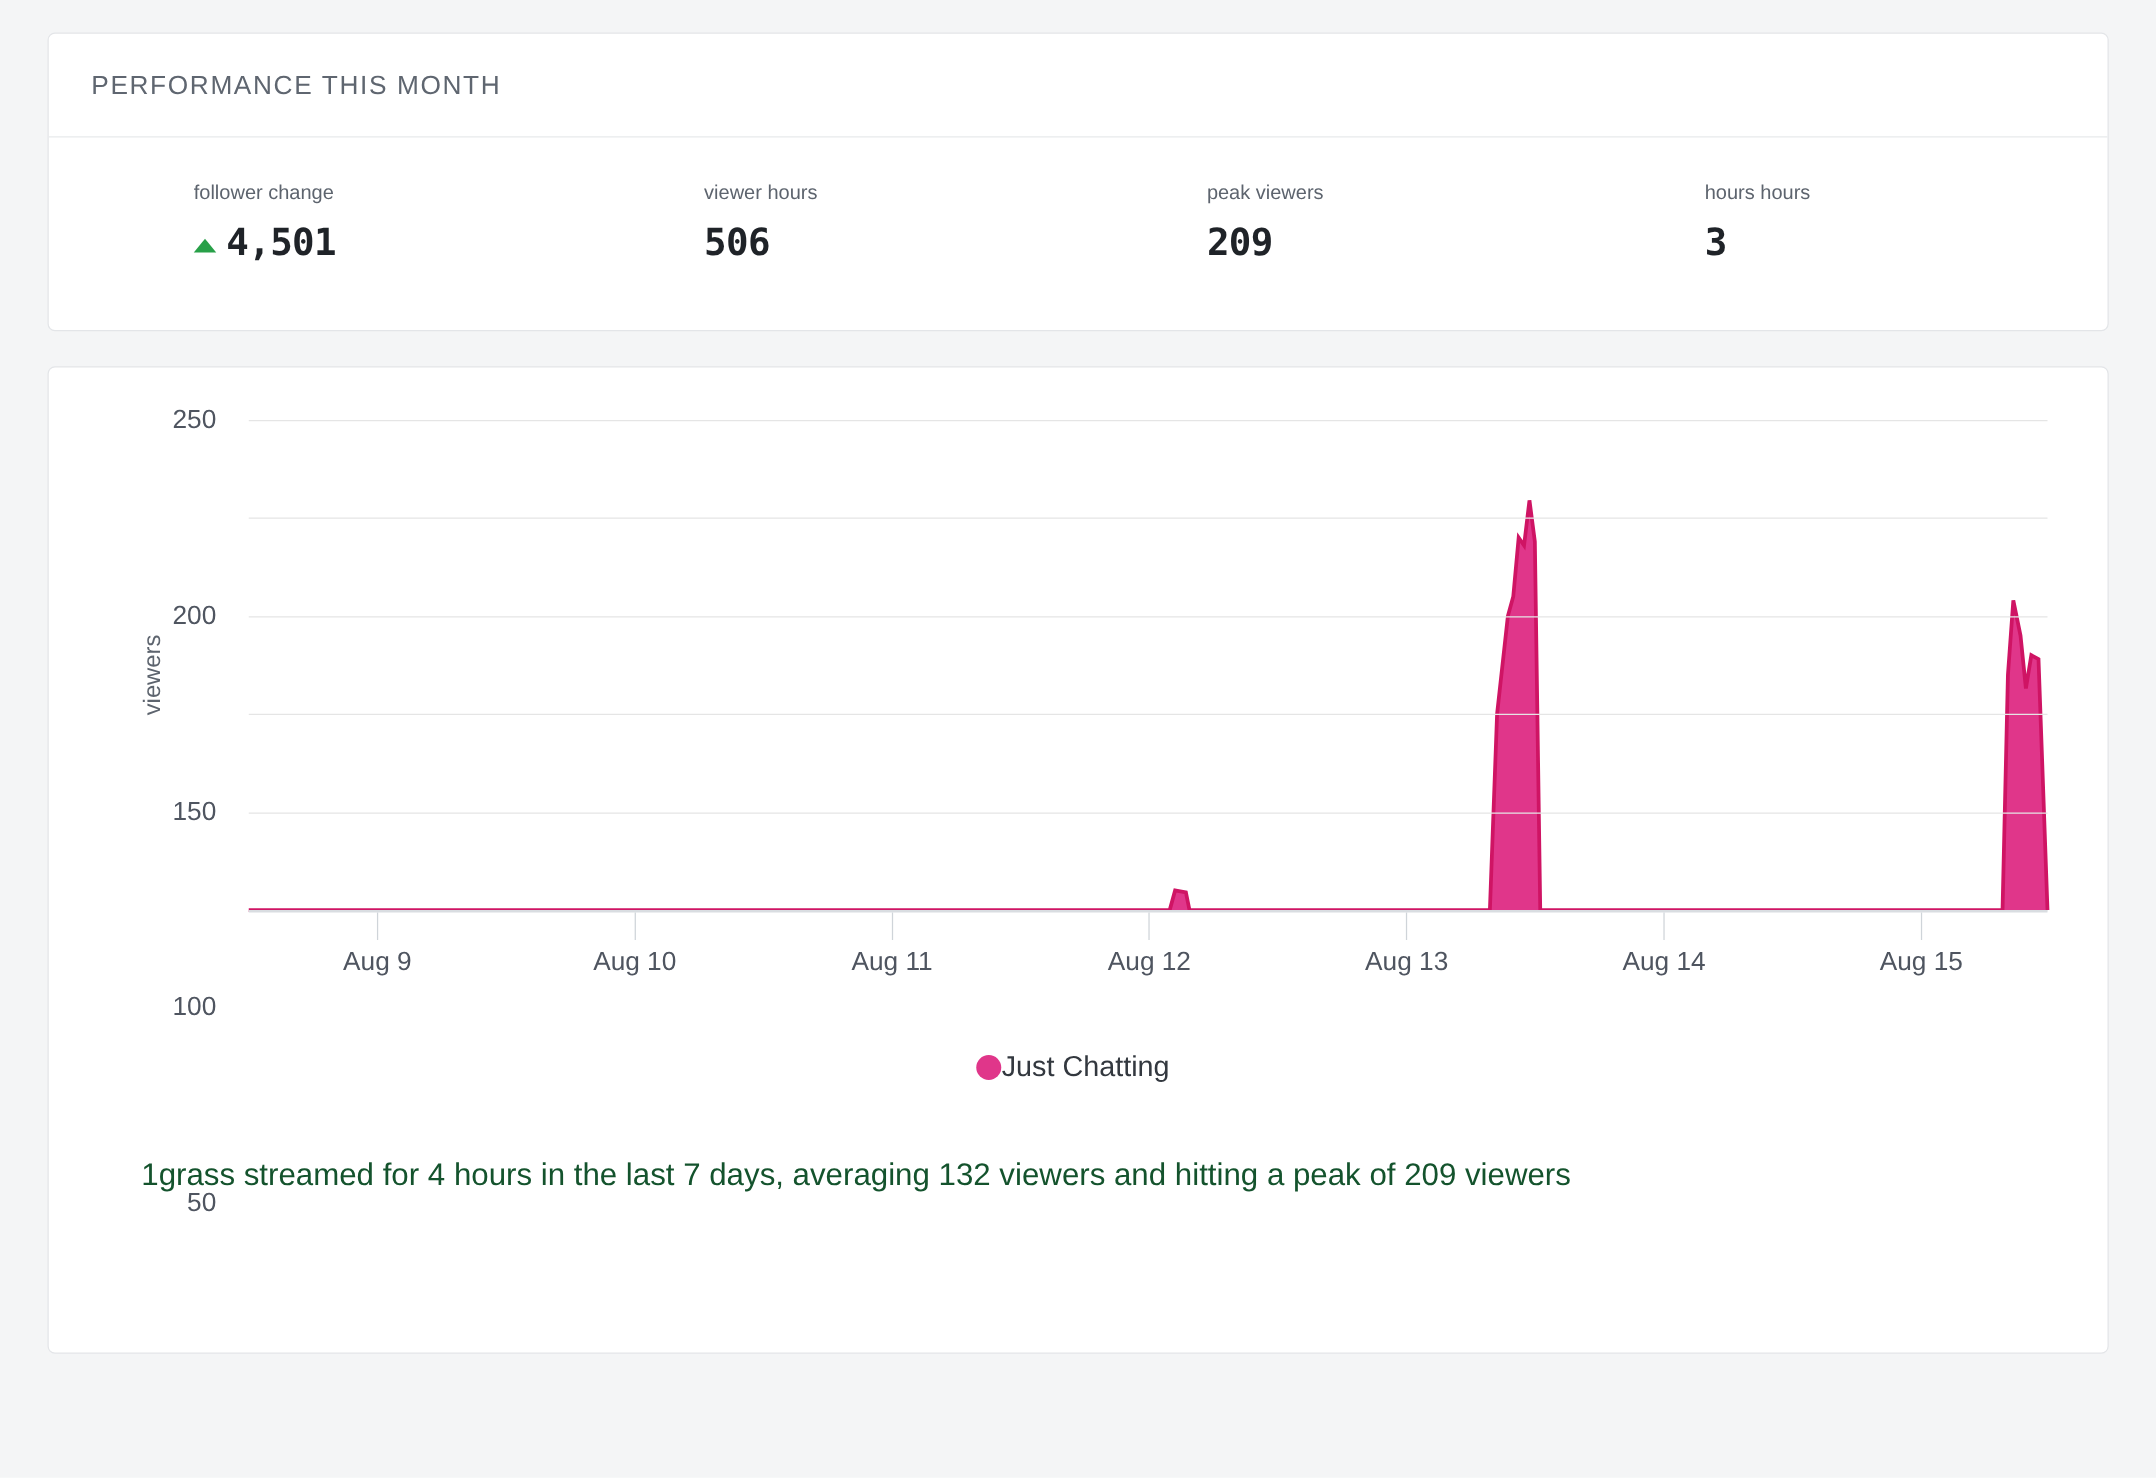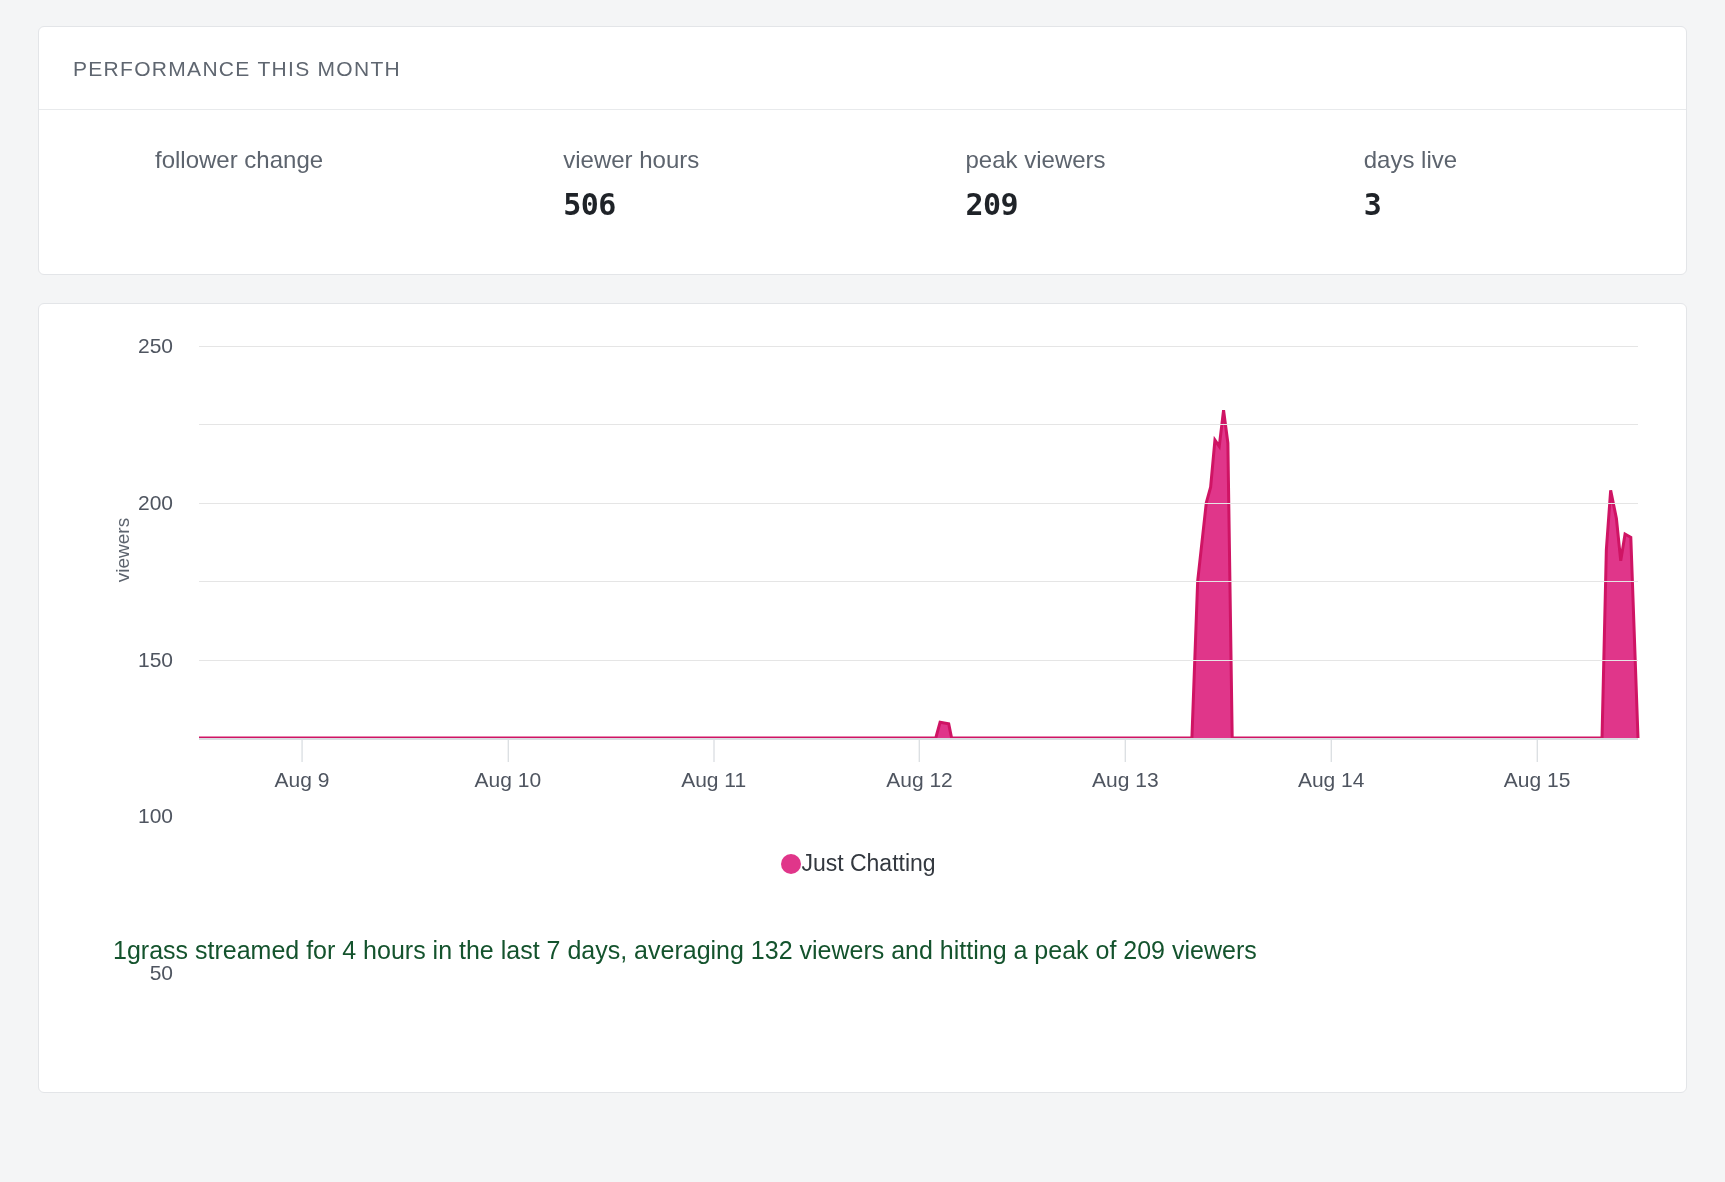--- a/index.html
+++ b/index.html
@@ -48,21 +48,21 @@
 
   .stat {
     flex: 1 1 0;
     padding-left: 116px;
   }
   .stat:nth-child(2) { padding-left: 86px; }
   .stat:nth-child(3) { padding-left: 80px; }
   .stat:nth-child(4) { padding-left: 76px; }
 
   .stat-label {
-    font-size: 24px;
+    font-size: 16px;
     color: #5d646e;
     font-weight: 400;
     margin-bottom: 16px;
     white-space: nowrap;
   }
 
   .stat-value {
     font-family: "DejaVu Sans Mono", monospace;
     font-size: 30px;
     font-weight: 700;
@@ -205,38 +205,42 @@
 <div class="page">
 
   <section class="card perf-card">
     <div class="card-header">
       <div class="card-title">PERFORMANCE THIS MONTH</div>
     </div>
     <div class="stats-row">
 
       <div class="stat">
         <div class="stat-label">follower change</div>
+        <div class="stat-value">
+          <span class="up-arrow"></span>
+          <span>4,501</span>
+        </div>
       </div>
 
       <div class="stat">
         <div class="stat-label">viewer hours</div>
         <div class="stat-value">
           <span>506</span>
         </div>
       </div>
 
       <div class="stat">
         <div class="stat-label">peak viewers</div>
         <div class="stat-value">
           <span>209</span>
         </div>
       </div>
 
       <div class="stat">
-        <div class="stat-label">days live</div>
+        <div class="stat-label">hours hours</div>
         <div class="stat-value">
           <span>3</span>
         </div>
       </div>
 
     </div>
   </section>
 
   <section class="card chart-card">
 

